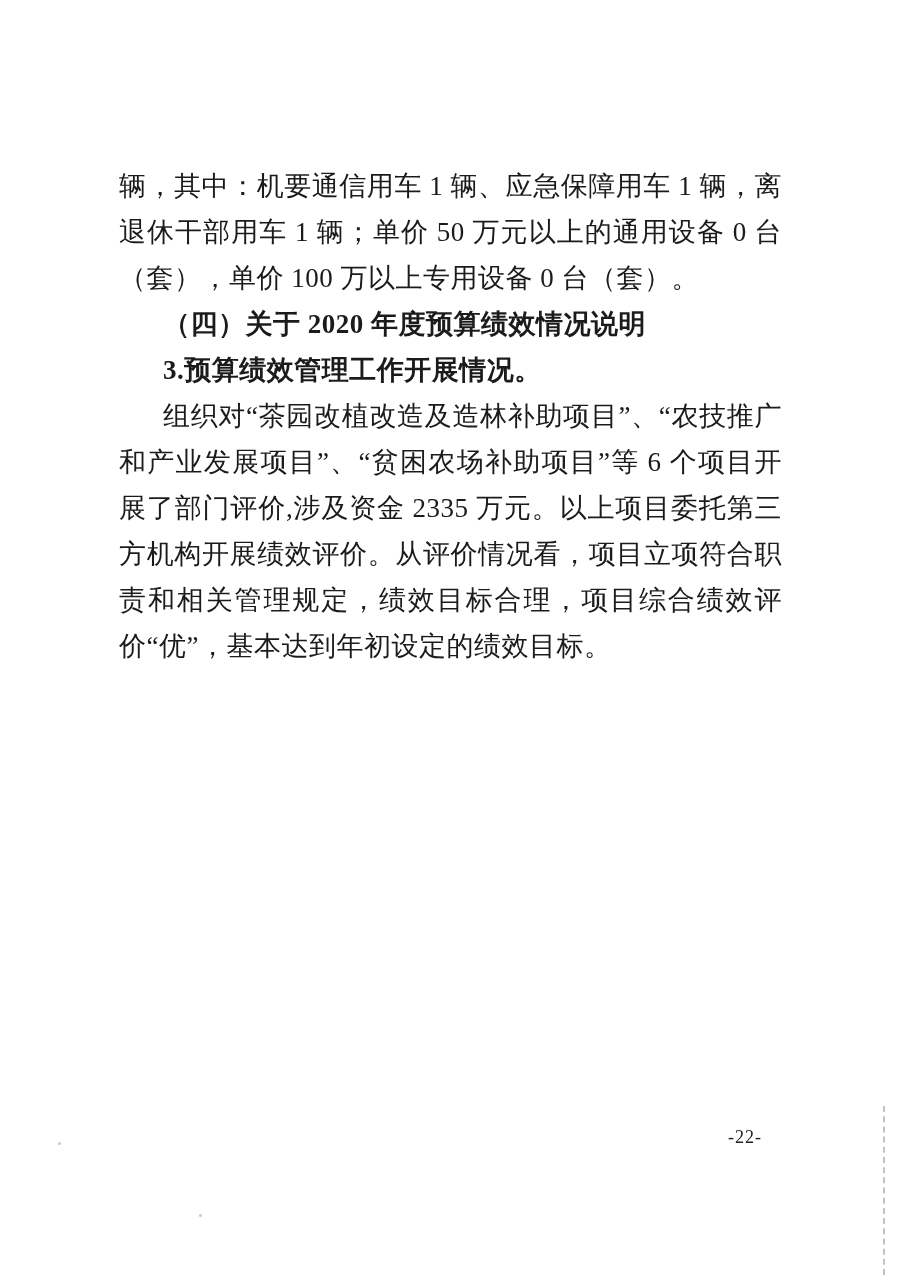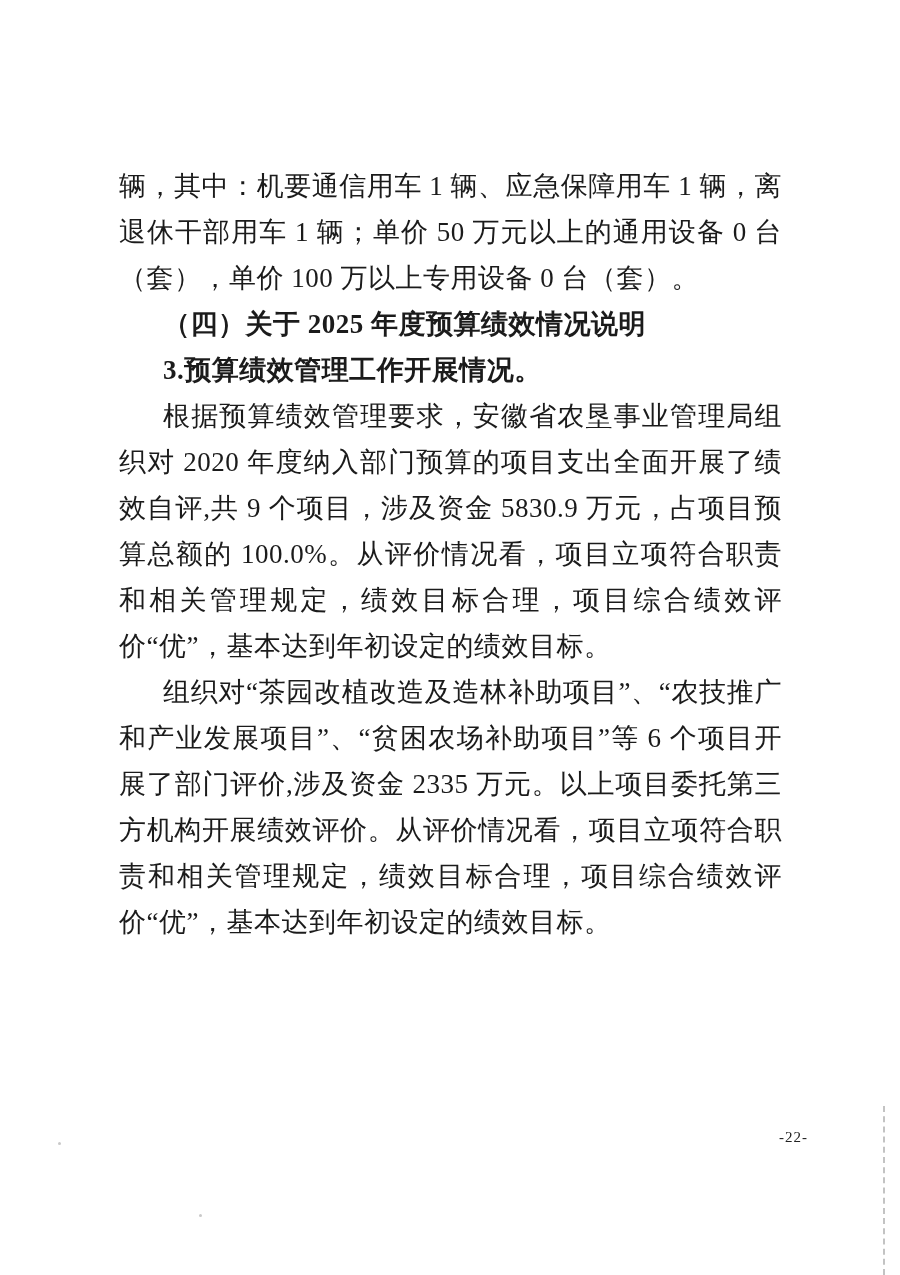--- a/index.html
+++ b/index.html
@@ -39,25 +39,25 @@
     font-size: 27px;
     line-height: 46px;
     text-indent: 44px;
     text-align: left;
   }
   .page-number {
     position: absolute;
     left: 728px;
     top: 1122px;
     width: 80px;
-    font-size: 15px;
+    font-size: 18px;
     line-height: 30px;
     letter-spacing: 1px;
     color: #222222;
-    text-align: right;
+    text-align: left;
     font-family: "Liberation Serif", serif;
   }
   .scan-dashed-line {
     position: absolute;
     left: 883px;
     top: 1106px;
     height: 169px;
     width: 0;
     border-left: 2px dashed #b5b5b5;
     opacity: 0.8;
@@ -70,23 +70,22 @@
     border-radius: 50%;
   }
 </style>
 </head>
 <body>
 
 <div class="page">
 
   <div class="text-block">
     <p class="para no-indent">辆，其中：机要通信用车 1 辆、应急保障用车 1 辆，离退休干部用车 1 辆；单价 50 万元以上的通用设备 0 台（套），单价 100 万以上专用设备 0 台（套）。</p>
-    <h2 class="heading">（四）关于 2025 年度预算绩效情况说明</h2>
+    <h2 class="heading">（四）关于 2020 年度预算绩效情况说明</h2>
     <h3 class="heading">3.预算绩效管理工作开展情况。</h3>
-    <p class="para">根据预算绩效管理要求，安徽省农垦事业管理局组织对 2020 年度纳入部门预算的项目支出全面开展了绩效自评,共 9 个项目，涉及资金 5830.9 万元，占项目预算总额的 100.0%。从评价情况看，项目立项符合职责和相关管理规定，绩效目标合理，项目综合绩效评价“优”，基本达到年初设定的绩效目标。</p>
     <p class="para">组织对“茶园改植改造及造林补助项目”、“农技推广和产业发展项目”、“贫困农场补助项目”等 6 个项目开展了部门评价,涉及资金 2335 万元。以上项目委托第三方机构开展绩效评价。从评价情况看，项目立项符合职责和相关管理规定，绩效目标合理，项目综合绩效评价“优”，基本达到年初设定的绩效目标。</p>
   </div>
 
   <div class="page-number">-22-</div>
 
   <div class="scan-dashed-line"></div>
 
   <div class="scan-speck" style="left:58px; top:1142px;"></div>
   <div class="scan-speck" style="left:199px; top:1214px;"></div>
 

